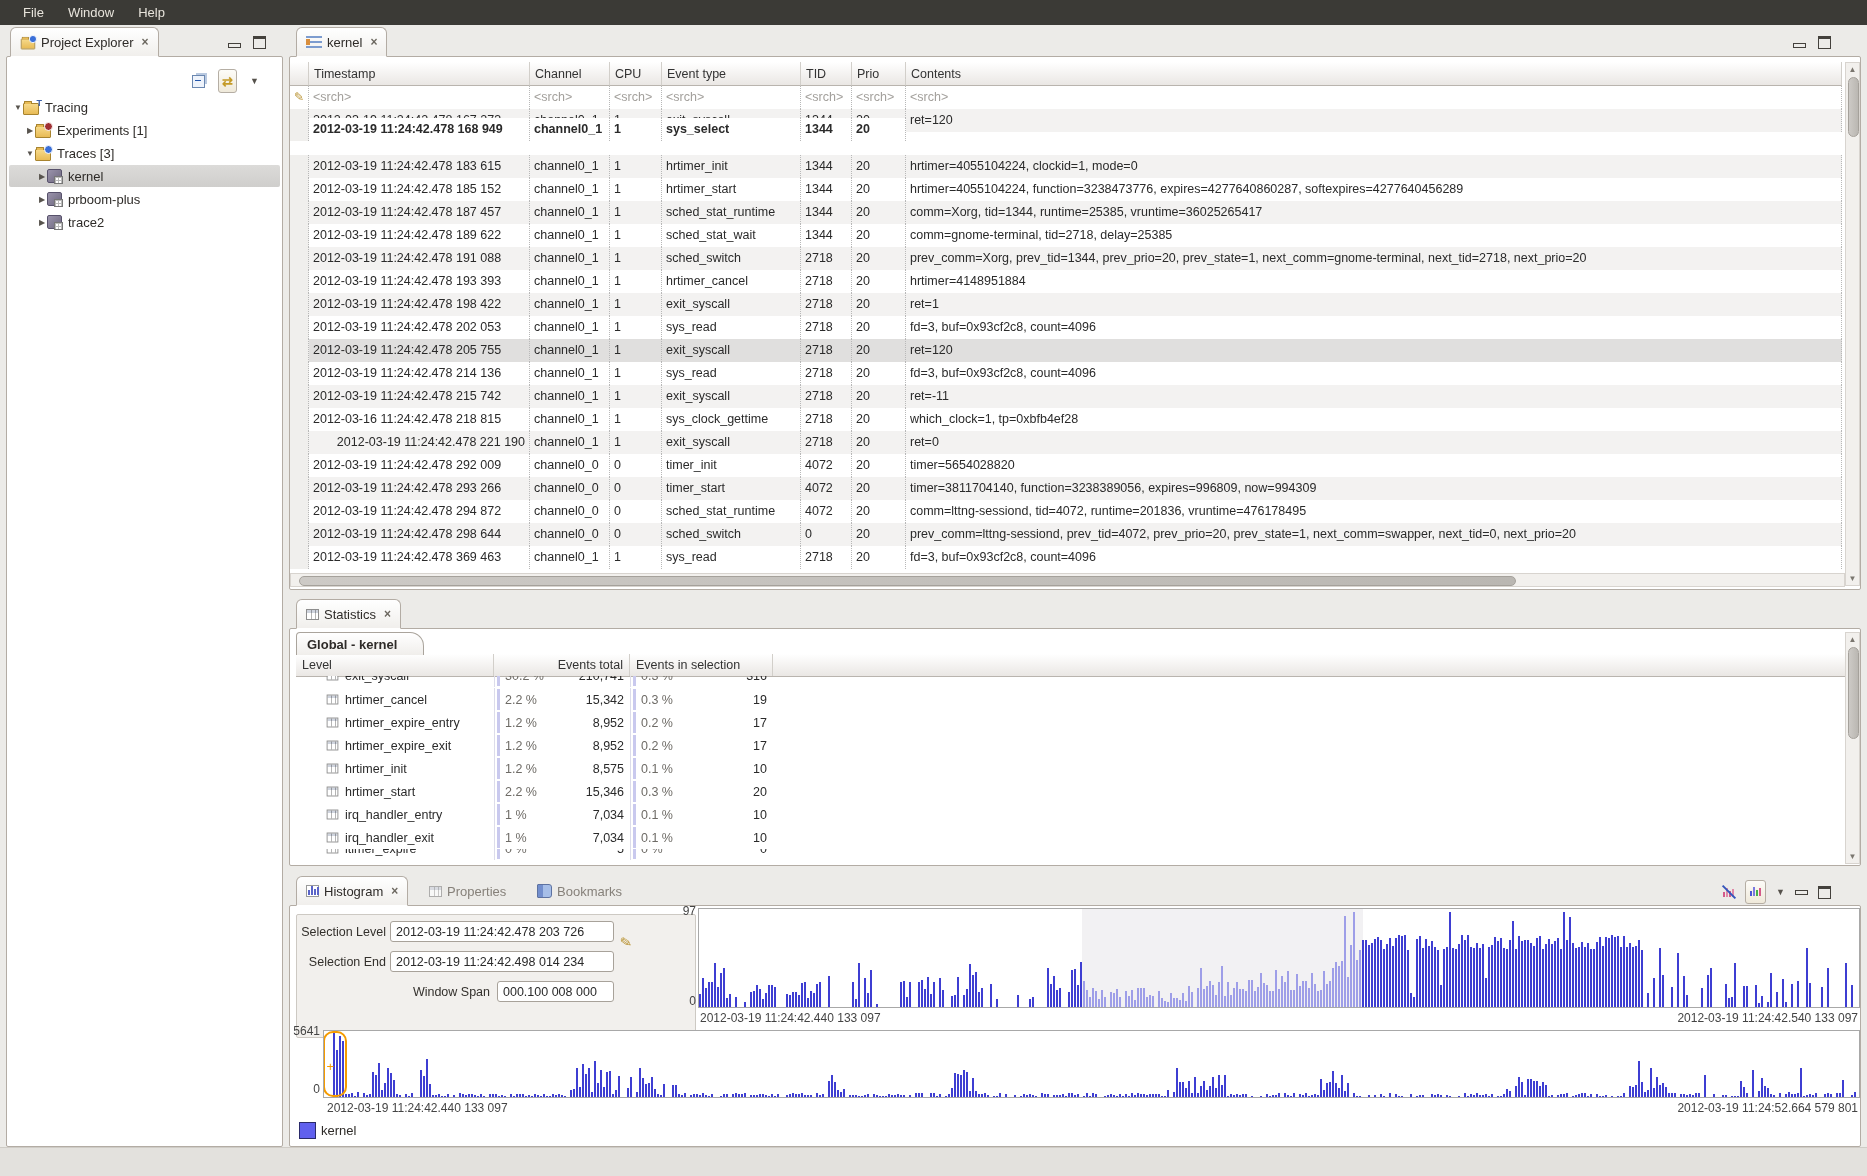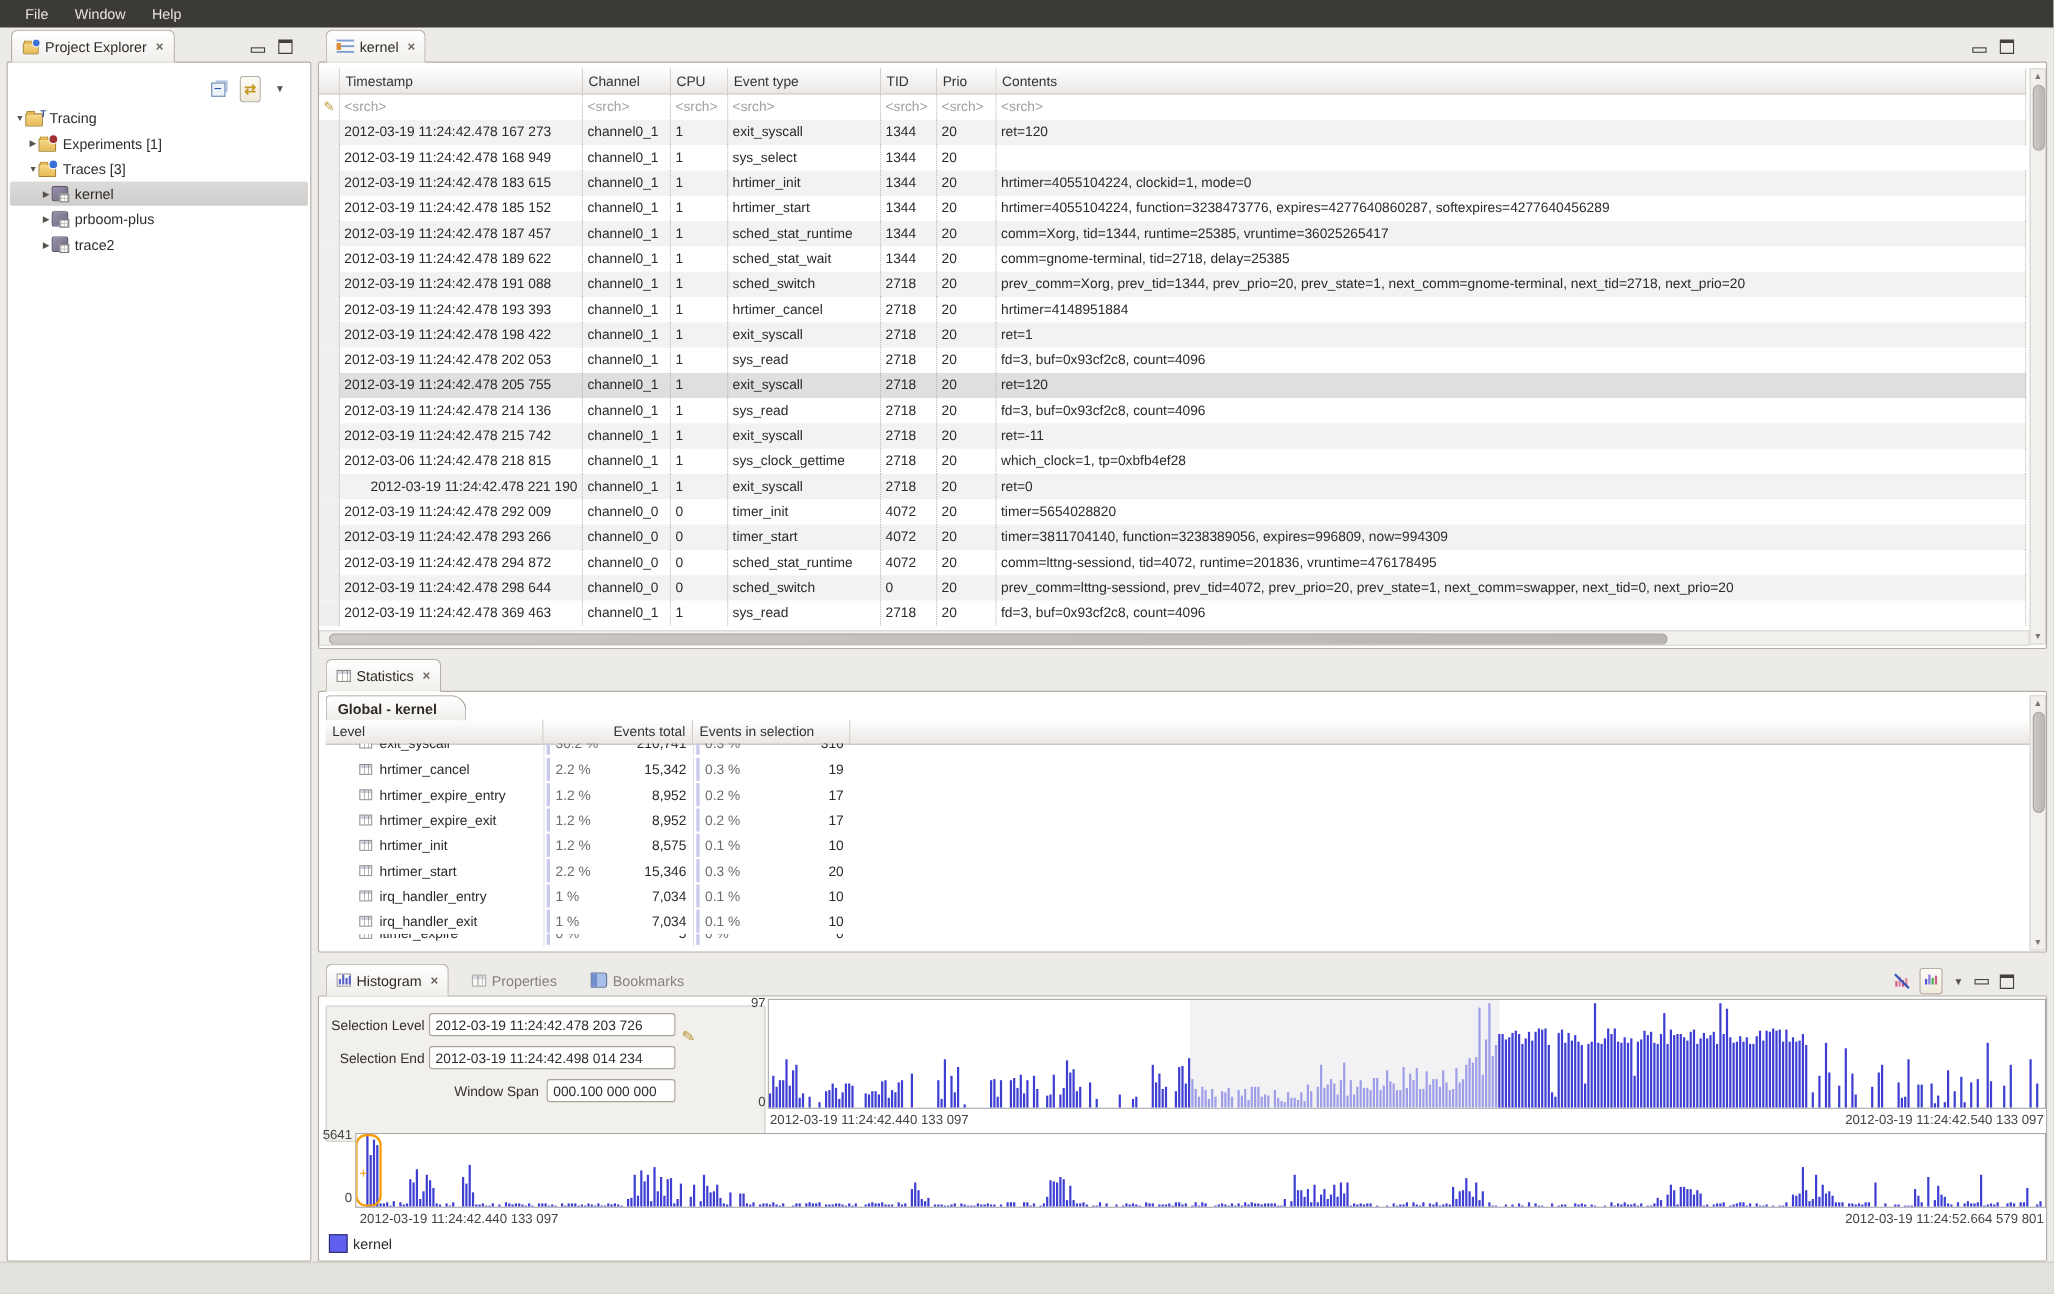--- a/index.html
+++ b/index.html
@@ -178,21 +178,21 @@
         <div class="ev-row odd" style="top: 52px; left: 0px;">
           <div class="ev-cell" style="width: 19px; background: rgb(240, 239, 237);"></div>
           <div class="ev-cell" style="width: 221px;">2012-03-19 11:24:42.478 167 273</div>
           <div class="ev-cell" style="width: 80px;">channel0_1</div>
           <div class="ev-cell" style="width: 52px;">1</div>
           <div class="ev-cell" style="width: 139px;">exit_syscall</div>
           <div class="ev-cell" style="width: 51px;">1344</div>
           <div class="ev-cell" style="width: 54px;">20</div>
           <div class="ev-cell" style="width: 936px;">ret=120</div>
         </div>
-        <div class="ev-row" style="top: 75px; left: 0px;">
+        <div class="ev-row" style="top: 61px; left: 0px; font-weight: bold;">
           <div class="ev-cell" style="width: 19px; background: rgb(240, 239, 237);"></div>
           <div class="ev-cell" style="width: 221px;">2012-03-19 11:24:42.478 168 949</div>
           <div class="ev-cell" style="width: 80px;">channel0_1</div>
           <div class="ev-cell" style="width: 52px;">1</div>
           <div class="ev-cell" style="width: 139px;">sys_select</div>
           <div class="ev-cell" style="width: 51px;">1344</div>
           <div class="ev-cell" style="width: 54px;">20</div>
         </div>
         <div class="ev-row odd" style="top: 98px; left: 0px;">
           <div class="ev-cell" style="width: 19px; background: rgb(240, 239, 237);"></div>
@@ -299,21 +299,21 @@
           <div class="ev-cell" style="width: 221px;">2012-03-19 11:24:42.478 215 742</div>
           <div class="ev-cell" style="width: 80px;">channel0_1</div>
           <div class="ev-cell" style="width: 52px;">1</div>
           <div class="ev-cell" style="width: 139px;">exit_syscall</div>
           <div class="ev-cell" style="width: 51px;">2718</div>
           <div class="ev-cell" style="width: 54px;">20</div>
           <div class="ev-cell" style="width: 936px;">ret=-11</div>
         </div>
         <div class="ev-row" style="top: 351px; left: 0px;">
           <div class="ev-cell" style="width: 19px; background: rgb(240, 239, 237);"></div>
-          <div class="ev-cell" style="width: 221px;">2012-03-06 11:24:42.478 218 815</div>
+          <div class="ev-cell" style="width: 221px;">2012-03-16 11:24:42.478 218 815</div>
           <div class="ev-cell" style="width: 80px;">channel0_1</div>
           <div class="ev-cell" style="width: 52px;">1</div>
           <div class="ev-cell" style="width: 139px;">sys_clock_gettime</div>
           <div class="ev-cell" style="width: 51px;">2718</div>
           <div class="ev-cell" style="width: 54px;">20</div>
           <div class="ev-cell" style="width: 936px;">which_clock=1, tp=0xbfb4ef28</div>
         </div>
         <div class="ev-row odd" style="top: 374px; left: 0px;">
           <div class="ev-cell" style="width: 19px; background: rgb(240, 239, 237);"></div>
           <div class="ev-cell" style="width: 221px; text-align: right;">2012-03-19 11:24:42.478 221 190</div>
@@ -603,21 +603,21 @@
     <span class="max-ic"></span>
   </div>
   <div class="vbody" id="hist-body" style="left:289px;top:905px;width:1572px;height:242px;">
 
     <div style="position:absolute;left:6px;top:8px;width:398px;height:122px;background:#f2f0ed;border:1px solid #cdc9c3;border-radius:2px;"></div>
     <div class="hfield-label" style="left:8px;top:19px;width:88px;">Selection Level</div>
     <div class="hfield" style="left:100px;top:15px;width:224px;">2012-03-19 11:24:42.478 203 726</div>
     <div class="hfield-label" style="left:8px;top:49px;width:88px;">Selection End</div>
     <div class="hfield" style="left:100px;top:45px;width:224px;">2012-03-19 11:24:42.498 014 234</div>
     <div class="hfield-label" style="left:100px;top:79px;width:100px;">Window Span</div>
-    <div class="hfield" style="left:207px;top:75px;width:117px;">000.100 000 000</div>
+    <div class="hfield" style="left:207px;top:75px;width:117px;">000.100 008 000</div>
     <span class="pencil" style="position:absolute;left:330px;top:30px;transform:rotate(-10deg);">✎</span>
 
     <div class="axis-label" style="left:378px;top:-2px;width:28px;text-align:right;">97</div>
     <div class="axis-label" style="left:378px;top:88px;width:28px;text-align:right;">0</div>
     <div class="plot" id="plot-zoom" style="left:408px;top:2px;width:1160px;height:98px;">
         <div style="position: absolute; top: 0px; bottom: 0px; left: 33%; width: 24.2%; background: rgb(242, 241, 243);"></div>
         <div class="bar" style="left: 0px; height: 12.8396%; background: rgb(62, 62, 210);"></div>
         <div class="bar" style="left: 3px; height: 29.175%; background: rgb(62, 62, 210);"></div>
         <div class="bar" style="left: 6px; height: 19.7177%; background: rgb(62, 62, 210);"></div>
         <div class="bar" style="left: 9px; height: 25.7491%; background: rgb(62, 62, 210);"></div>

